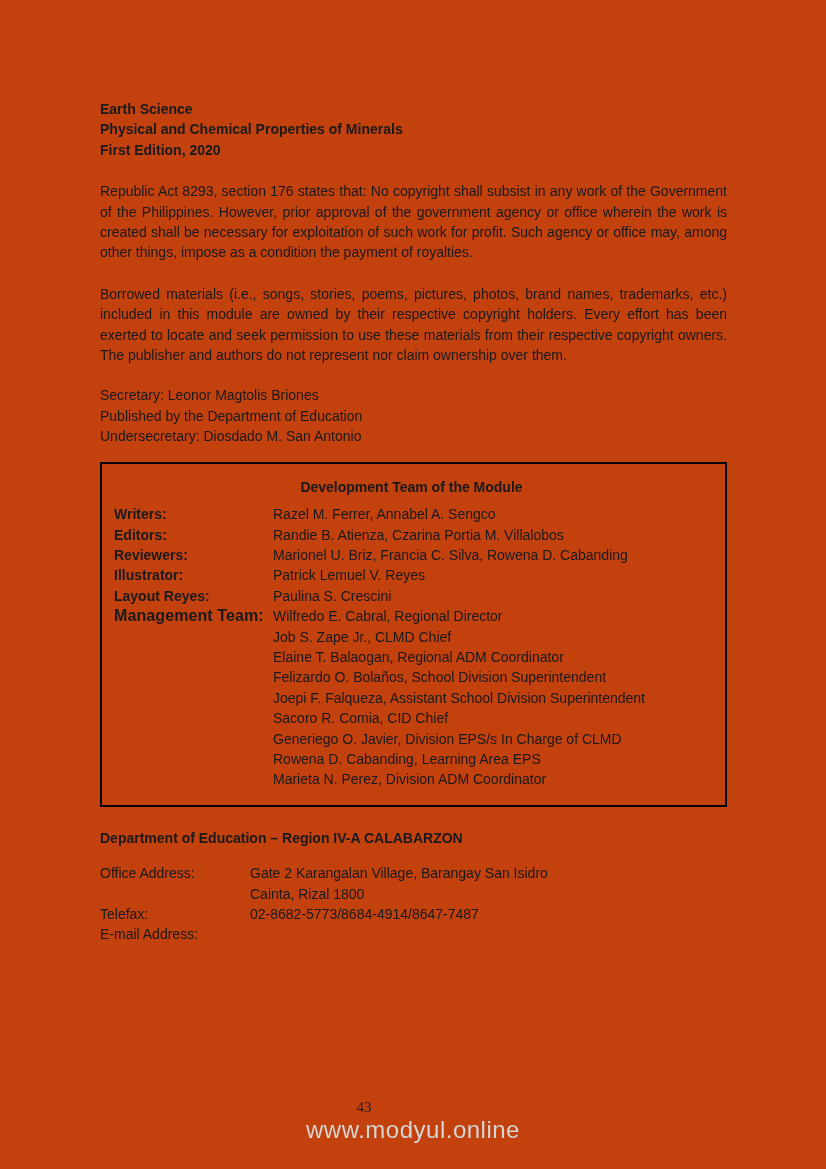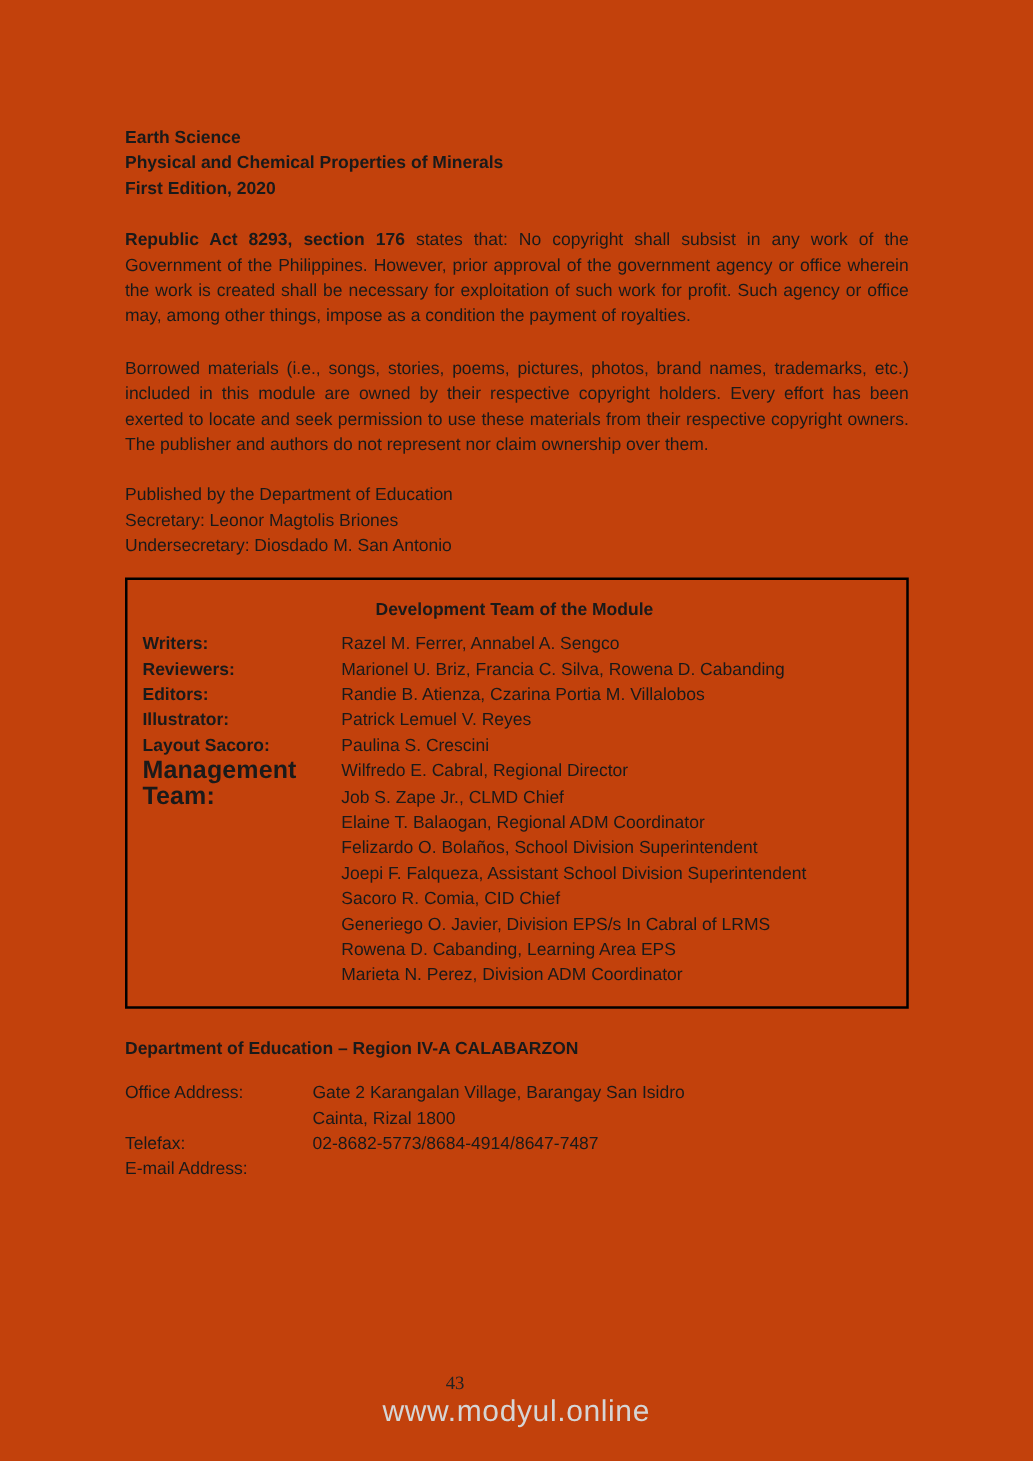--- a/index.html
+++ b/index.html
@@ -17,21 +17,21 @@
     font-size: 14px;
     line-height: 20.4px;
     overflow: hidden;
   }
   .content {
     position: absolute;
     top: 99px;
     left: 100px;
     width: 627px;
   }
-  .b { font-weight: bold; margin-top: 28px; }
+  .b { font-weight: normal; margin-top: 28px; }
   .title-block { font-weight: bold; }
   .para {
     margin: 21px 0 0 0;
     text-align: justify;
   }
   .pub-block { margin-top: 20px; }
   .dev-box {
     margin-top: 15px;
     border: 2px solid #000000;
     padding: 13px 16px 15px 12px;
@@ -40,21 +40,21 @@
     text-align: center;
     font-weight: bold;
     margin-bottom: 7px;
   }
   .dev-row { display: flex; }
   .dev-label {
     flex: 0 0 159px;
     font-weight: bold;
   }
   .dev-label.mgmt {
-    font-size: 20px;
+    font-size: 16px;
     letter-spacing: 0.1px;
   }
   .dev-values { flex: 1 1 auto; }
   .region-heading {
     margin-top: 21px;
     font-weight: bold;
   }
   .contact-block { margin-top: 15px; }
   .contact-row { display: flex; }
   .contact-label { flex: 0 0 150px; }
@@ -90,63 +90,63 @@
       <div>Earth Science</div>
       <div>Physical and Chemical Properties of Minerals</div>
       <div>First Edition, 2020</div>
     </div>
 
     <p class="para"><span class="b">Republic Act 8293, section 176</span><span> states that: No copyright shall subsist in any work of the Government of the Philippines. However, prior approval of the government agency or office wherein the work is created shall be necessary for exploitation of such work for profit. Such agency or office may, among other things, impose as a condition the payment of royalties.</span></p>
 
     <p class="para">Borrowed materials (i.e., songs, stories, poems, pictures, photos, brand names, trademarks, etc.) included in this module are owned by their respective copyright holders. Every effort has been exerted to locate and seek permission to use these materials from their respective copyright owners. The publisher and authors do not represent nor claim ownership over them.</p>
 
     <div class="pub-block">
+      <div>Secretary: Leonor Magtolis Briones</div>
       <div>Published by the Department of Education</div>
-      <div>Secretary: Leonor Magtolis Briones</div>
       <div>Undersecretary: Diosdado M. San Antonio</div>
     </div>
 
     <div class="dev-box">
       <div class="dev-title">Development Team of the Module</div>
 
       <div class="dev-row">
         <div class="dev-label">Writers:</div>
         <div class="dev-values">Razel M. Ferrer, Annabel A. Sengco</div>
       </div>
 
       <div class="dev-row">
-        <div class="dev-label">Reviewers:</div>
-        <div class="dev-values">Marionel U. Briz, Francia C. Silva, Rowena D. Cabanding</div>
+        <div class="dev-label">Editors:</div>
+        <div class="dev-values">Randie B. Atienza, Czarina Portia M. Villalobos</div>
       </div>
 
       <div class="dev-row">
-        <div class="dev-label">Editors:</div>
-        <div class="dev-values">Randie B. Atienza, Czarina Portia M. Villalobos</div>
+        <div class="dev-label">Reviewers:</div>
+        <div class="dev-values">Marionel U. Briz, Francia C. Silva, Rowena D. Cabanding</div>
       </div>
 
       <div class="dev-row">
         <div class="dev-label">Illustrator:</div>
         <div class="dev-values">Patrick Lemuel V. Reyes</div>
       </div>
 
       <div class="dev-row">
-        <div class="dev-label">Layout Sacoro:</div>
+        <div class="dev-label">Layout Reyes:</div>
         <div class="dev-values">Paulina S. Crescini</div>
       </div>
 
       <div class="dev-row">
         <div class="dev-label mgmt">Management Team:</div>
         <div class="dev-values">
           <div>Wilfredo E. Cabral, Regional Director</div>
           <div>Job S. Zape Jr., CLMD Chief</div>
           <div>Elaine T. Balaogan, Regional ADM Coordinator</div>
           <div>Felizardo O. Bolaños, School Division Superintendent</div>
           <div>Joepi F. Falqueza, Assistant School Division Superintendent</div>
           <div>Sacoro R. Comia, CID Chief</div>
-          <div>Generiego O. Javier, Division EPS/s In Cabral of LRMS</div>
+          <div>Generiego O. Javier, Division EPS/s In Charge of CLMD</div>
           <div>Rowena D. Cabanding, Learning Area EPS</div>
           <div>Marieta N. Perez, Division ADM Coordinator</div>
         </div>
       </div>
     </div>
 
     <div class="region-heading">Department of Education – Region IV-A CALABARZON</div>
 
     <div class="contact-block">
       <div class="contact-row">

